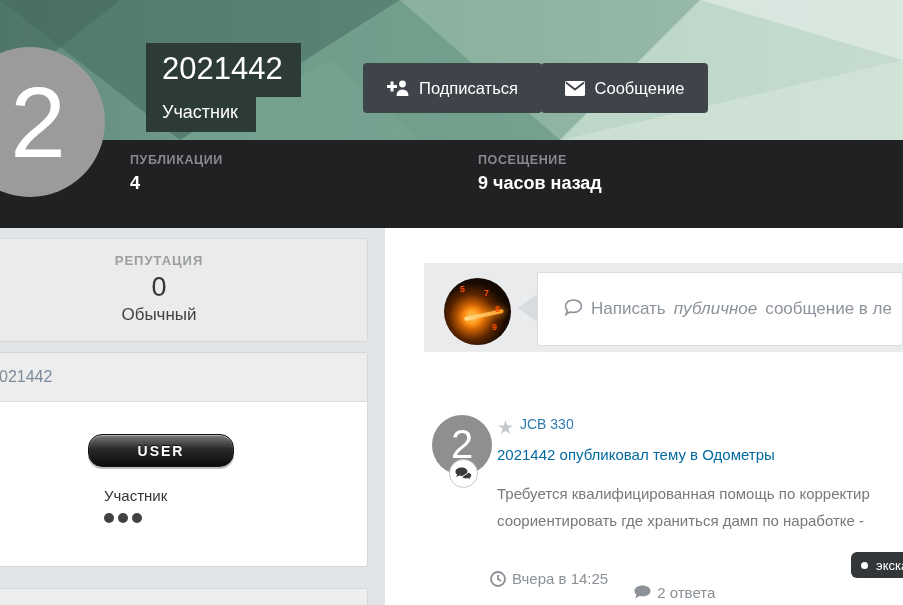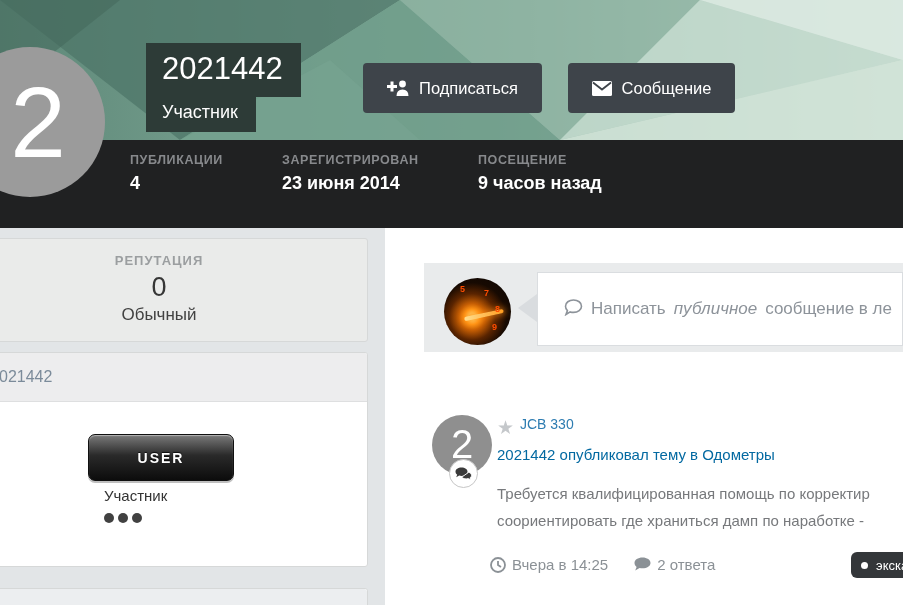--- a/index.html
+++ b/index.html
@@ -22,35 +22,35 @@
 
   .name-box { position:absolute; left:146px; top:43px; background:#2d3b37; color:#fff; z-index:4;
     padding:8px 18px 10px 16px; font-size:31px; }
   .rank-box { position:absolute; left:146px; top:96px; background:#2d3b37; color:#fdfdfd; z-index:3;
     padding:6px 18px 9px 16px; font-size:18px; }
 
   .hero-btn { position:absolute; top:63px; height:50px; background:#3e444a; border:none; border-radius:4px;
     color:#ffffff; font-size:16.5px; font-family:"Liberation Sans",sans-serif; display:flex; align-items:center;
     justify-content:center; gap:10px; cursor:pointer; z-index:4; }
   .btn-subscribe { left:363px; width:179px; }
-  .btn-message  { left:568px; width:167px; }
+  .btn-message  { left:541px; width:167px; }
   .hero-btn svg { display:block; }
 
   
   .sidebar-bg { position:absolute; left:0; top:228px; width:385px; height:377px; background:#e2e5e7; }
   .panel { position:absolute; left:-50px; width:418px; border:1px solid #d6d8d8; border-radius:3px; }
   .panel-rep { top:238px; height:104px; background:#eaebea; text-align:center; }
   .rep-label { margin-top:14px; font-size:13px; font-weight:bold; color:#9b9ea0; letter-spacing:1px; }
   .rep-value { margin-top:4px; font-size:27px; color:#363636; }
   .rep-status { margin-top:2px; font-size:17px; color:#424242; }
 
   .panel-profile { top:352px; height:215px; background:#ffffff; overflow:hidden; }
   .panel-head { height:49px; background:#ededee; border-bottom:1px solid #dedfe0; display:flex; align-items:center; }
   .panel-head .ph-text { color:#7b8b9a; font-size:16px; padding-left:48px; }
-  .user-badge { position:absolute; left:137px; top:81px; width:146px; height:47px; border-radius:7px;
+  .user-badge { position:absolute; left:137px; top:81px; width:146px; height:33px; border-radius:14px;
     background:linear-gradient(#7a7a7a, #2a2a2a 45%, #0c0c0c); border:1px solid #101010;
     box-shadow:0 2px 0 rgba(0,0,0,.25), inset 0 1px 1px rgba(255,255,255,.45);
     display:flex; align-items:center; justify-content:center; }
   .user-badge span { color:#ffffff; font-size:14px; font-weight:bold; letter-spacing:2px;
     text-shadow:0 -1px 1px rgba(0,0,0,.8); }
   .prof-row-value { position:absolute; left:153px; top:134px; font-size:15px; color:#333333; }
   .pips { position:absolute; left:153px; top:160px; display:flex; gap:4px; }
   .pip { width:10px; height:10px; border-radius:50%; background:#414141; }
 
   .panel-bottom { top:588px; height:60px; background:#ffffff; }
@@ -148,24 +148,20 @@
       <polyline points="1,1.5 10,8.5 19,1.5" fill="none" stroke="#3e444a" stroke-width="1.8"></polyline>
     </svg>
     <span>Сообщение</span>
   </button>
 
   <div class="statsbar">
     <div class="stat" style="left:130px;">
       <div class="lbl">ПУБЛИКАЦИИ</div>
       <div class="val">4</div>
     </div>
-    <div class="stat" style="left:282px;">
-      <div class="lbl">ЗАРЕГИСТРИРОВАН</div>
-      <div class="val">23 июня 2014</div>
-    </div>
     <div class="stat" style="left:478px;">
       <div class="lbl">ПОСЕЩЕНИЕ</div>
       <div class="val">9 часов назад</div>
     </div>
     <div class="stat-div" style="left:245px;"></div>
     <div class="stat-div" style="left:445px;"></div>
     <div class="stat-div" style="left:625px;"></div>
   </div>
 
   <div class="sidebar-bg"></div>
@@ -239,21 +235,21 @@
       <div>соориентировать где храниться дамп по наработке - </div>
     </div>
     <div class="post-foot">
       <div class="foot-item">
         <svg width="16" height="16" viewBox="0 0 16 16">
           <circle cx="8" cy="8" r="7" fill="none" stroke="#8b9196" stroke-width="1.8"></circle>
           <polyline points="8,4 8,8 11,10" fill="none" stroke="#8b9196" stroke-width="1.8"></polyline>
         </svg>
         <span>Вчера в 14:25</span>
       </div>
-      <div class="foot-item" style="margin-left:26px;">
+      <div class="foot-item" style="margin-left:26px;margin-top:28px;">
         <svg width="17" height="15" viewBox="0 0 17 15">
           <path d="M8.5 0.5 C13 0.5 16.5 2.8 16.5 5.9 C16.5 9 13 11.3 8.5 11.3 C7.5 11.3 6.5 11.2 5.6 10.9 L1.2 13.5 L2.6 9.9 C1.3 8.8 0.5 7.4 0.5 5.9 C0.5 2.8 4 0.5 8.5 0.5 Z" fill="#8b9196"></path>
         </svg>
         <span>2 ответа</span>
       </div>
       <div class="tag-pill">
         <div class="tag-dot"></div>
         <span>экскаватор наработка</span>
       </div>
     </div>

